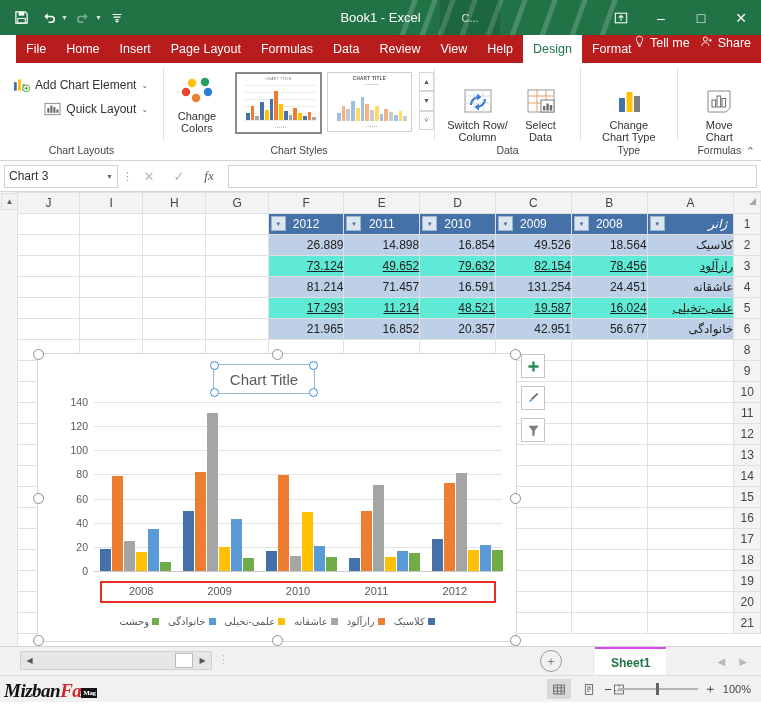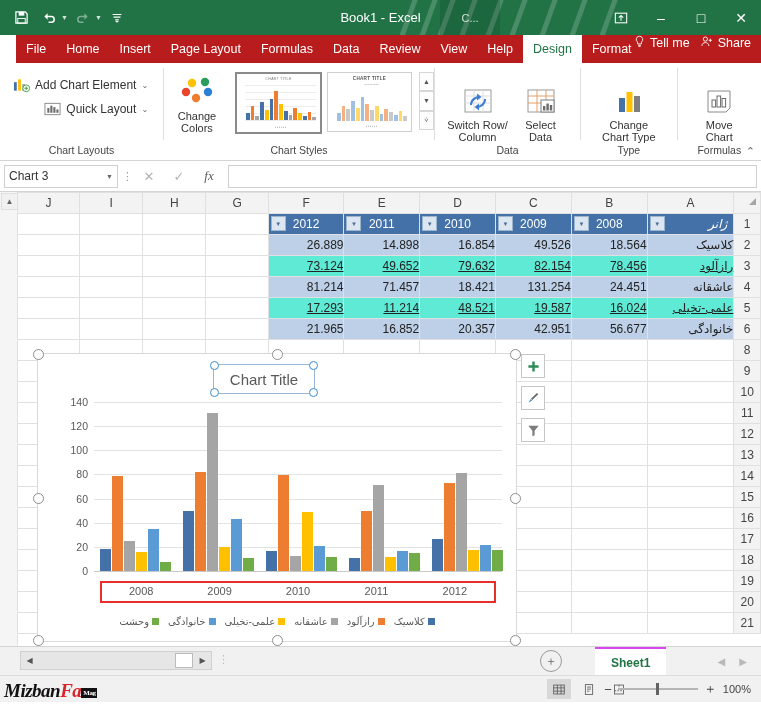--- a/index.html
+++ b/index.html
@@ -485,21 +485,21 @@
       <td class="cell b1 rtlname">رازآلود</td>
       <th class="rowh">3</th>
     </tr>
     <tr>
       <td class="cell"></td>
           <td class="cell"></td>
       <td class="cell"></td>
           <td class="cell"></td>
       <td class="cell b2">81.214</td>
       <td class="cell b2">71.457</td>
-      <td class="cell b2">18.421</td>
+      <td class="cell b2">16.591</td>
       <td class="cell b2">131.254</td>
       <td class="cell b2">24.451</td>
       <td class="cell b2 rtlname">عاشقانه</td>
       <th class="rowh">4</th>
     </tr>
     <tr>
       <td class="cell"></td>
           <td class="cell"></td>
       <td class="cell"></td>
           <td class="cell"></td>

